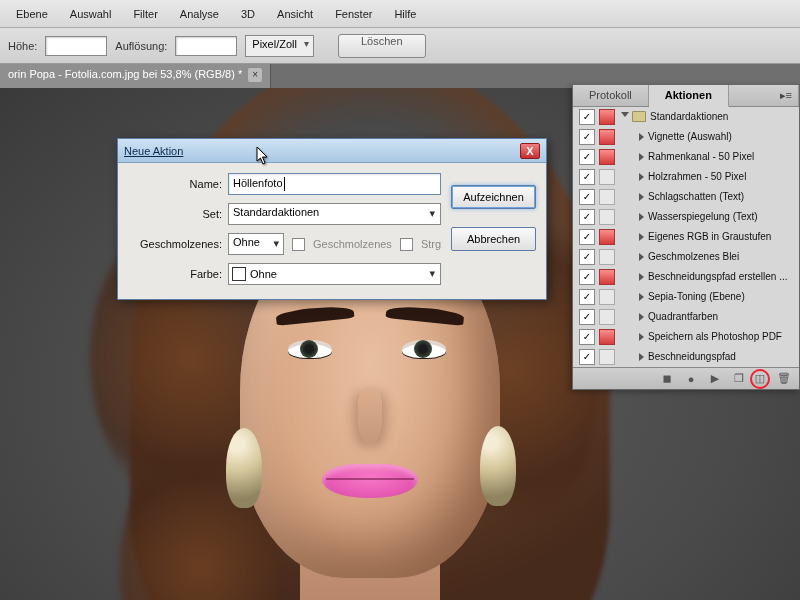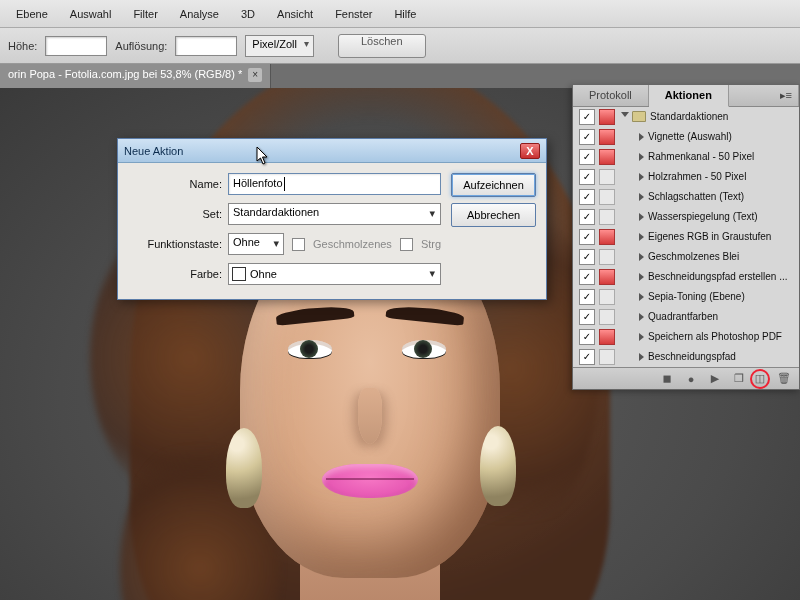--- a/index.html
+++ b/index.html
@@ -49,37 +49,37 @@
 .panel .folder { width:14px; height:11px; background:#d6c98c; border:1px solid #99905e; border-radius:1px 1px 0 0; margin-right:4px; }
 .panel .txt { color:#111; white-space:nowrap; overflow:hidden; text-overflow:ellipsis; flex:1; padding-right:4px; font-size:10px; }
 .panel .set { padding-left:4px; }
 .panel .foot { height:22px; background:linear-gradient(#d0d0d0,#bcbcbc); border-top:1px solid #888; display:flex; align-items:center; justify-content:flex-end; gap:10px; padding:0 8px; }
 .panel .fic { width:14px; height:14px; color:#555; display:flex; align-items:center; justify-content:center; font-size:11px; }
 .panel .circ { width:20px; height:20px; border:2px solid #e23; border-radius:50%; margin:-3px -3px -3px -6px; display:flex; align-items:center; justify-content:center; }
 
 
 .dialog { position:absolute; left:117px; top:138px; width:430px; background:#eae8e4; border:1px solid #5b7ca8; box-shadow: 3px 3px 10px rgba(0,0,0,.4); }
 .dialog .tbar { height:24px; background:linear-gradient(#cfe2f4,#a9c8e4); display:flex; align-items:center; padding:0 6px; color:#0b2b4d; border-bottom:1px solid #7da2c2; }
-.dialog .tbar .title { flex:1; }
+.dialog .tbar .title { flex:1;text-decoration:underline; }
 .dialog .close { width:20px; height:16px; background:linear-gradient(#f08080,#c72f2f); color:#fff; text-align:center; line-height:14px; border:1px solid #8f1a1a; border-radius:2px; font-size:11px; font-weight:bold; }
 .dialog .content { display:flex; padding:10px 10px 14px 10px; gap:10px;border-radius:10px; }
 .dialog .form { flex:1; display:grid; grid-template-columns: 94px 1fr; row-gap:8px; column-gap:6px; align-items:center; }
 .dialog .form .l { text-align:right; color:#111; }
 .dialog .tin { height:22px; border:1px solid #6a8ab0; background:#fff; padding:2px 4px; color:#000; font-size:12px; box-shadow: inset 1px 1px 2px rgba(0,0,0,.1); }
 .dialog .sel { height:22px; border:1px solid #888; background:#fff; padding:2px 18px 2px 4px; position:relative; color:#000; }
 .dialog .sel::after { content:"▾"; position:absolute; right:5px; top:3px; color:#333; }
 .dialog .fn { display:flex; align-items:center; gap:8px; }
 .dialog .smallsel { width:56px; height:22px; border:1px solid #888; background:#fff; padding:2px 14px 2px 4px; position:relative; color:#000; }
 .dialog .smallsel::after { content:"▾"; position:absolute; right:4px; top:3px; color:#333; }
 .dialog .chk { width:13px; height:13px; border:1px solid #888; background:#fff; }
 .dialog .farbe { height:22px; border:1px solid #888; background:#fff; display:flex; align-items:center; padding:2px 18px 2px 3px; position:relative; gap:4px; }
 .dialog .farbe::after { content:"▾"; position:absolute; right:5px; top:3px; color:#333; }
 .dialog .sw { width:14px; height:14px; border:1px solid #333; background:#fff; }
 .dialog .btns { width:92px; display:flex; flex-direction:column; gap:6px; }
-.dialog .dbtn { height:24px; background:linear-gradient(#fafafa,#e0e0e0); border:1px solid #5b7ca8; border-radius:2px; color:#000; display:flex; align-items:center; justify-content:center; }
+.dialog .dbtn { height:24px; background:linear-gradient(#fafafa,#e0e0e0); border:1px solid #5b7ca8; border-radius:2px; color:#000; display:flex; align-items:center; justify-content:center;margin-top:12px; }
 .dialog .dbtn.primary { box-shadow: 0 0 0 1px #6fa5de inset, 0 0 4px #8cbaea; }
 
 .cursor { position:absolute; left:256px; top:146px; width:14px; height:20px; pointer-events:none; z-index:50; }
 .cursor svg { filter: drop-shadow(1px 1px 1px rgba(0,0,0,.5)); }
 .caret { display:inline-block; width:1px; height:14px; background:#000; vertical-align:middle; margin-left:1px; animation: bl 1s steps(1) infinite; }
 @keyframes bl { 50% { opacity:0; } }
 </style>
 </head>
 <body>
 
@@ -253,21 +253,21 @@
     <div class="close">X</div>
   </div>
   <div class="content">
     <div class="form">
       <div class="l">Name:</div>
       <div class="tin"><span>Höllenfoto</span><span class="caret"></span></div>
 
       <div class="l">Set:</div>
       <div class="sel">Standardaktionen</div>
 
-      <div class="l">Funktionstaste:</div>
+      <div class="l">Geschmolzenes:</div>
       <div class="fn">
         <div class="smallsel">Ohne</div>
         <div class="chk"></div>
         <span style="color:#888">Geschmolzenes</span>
         <div class="chk"></div>
         <span style="color:#888">Strg</span>
       </div>
 
       <div class="l">Farbe:</div>
       <div class="farbe">

